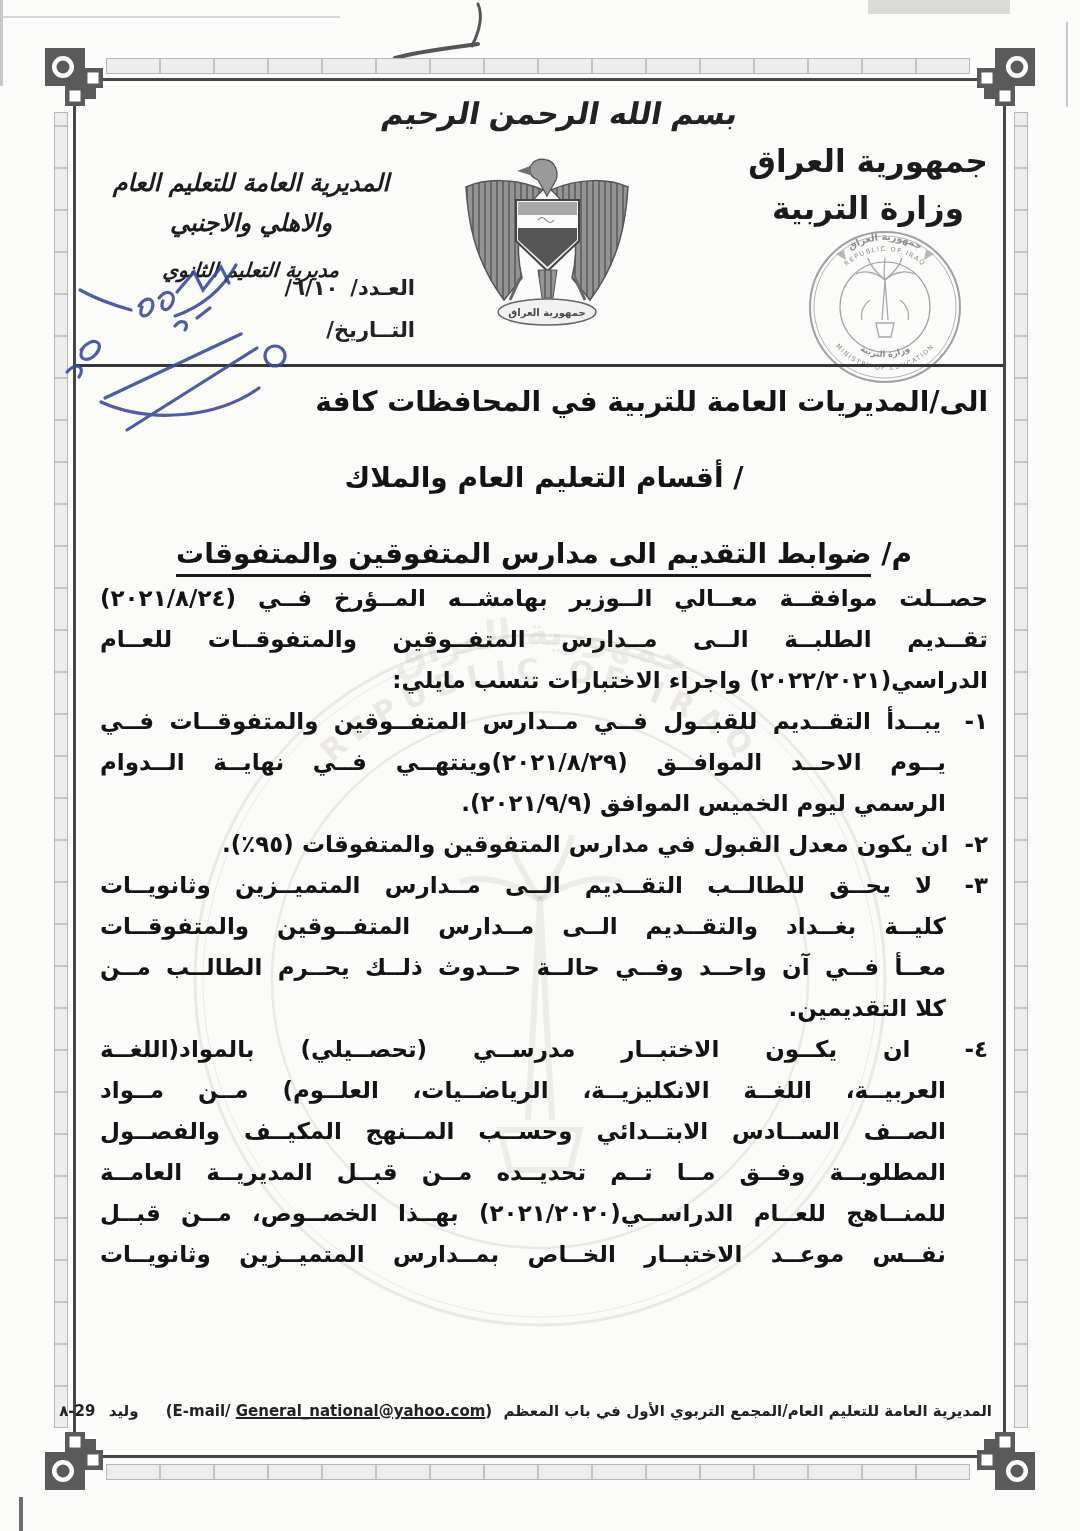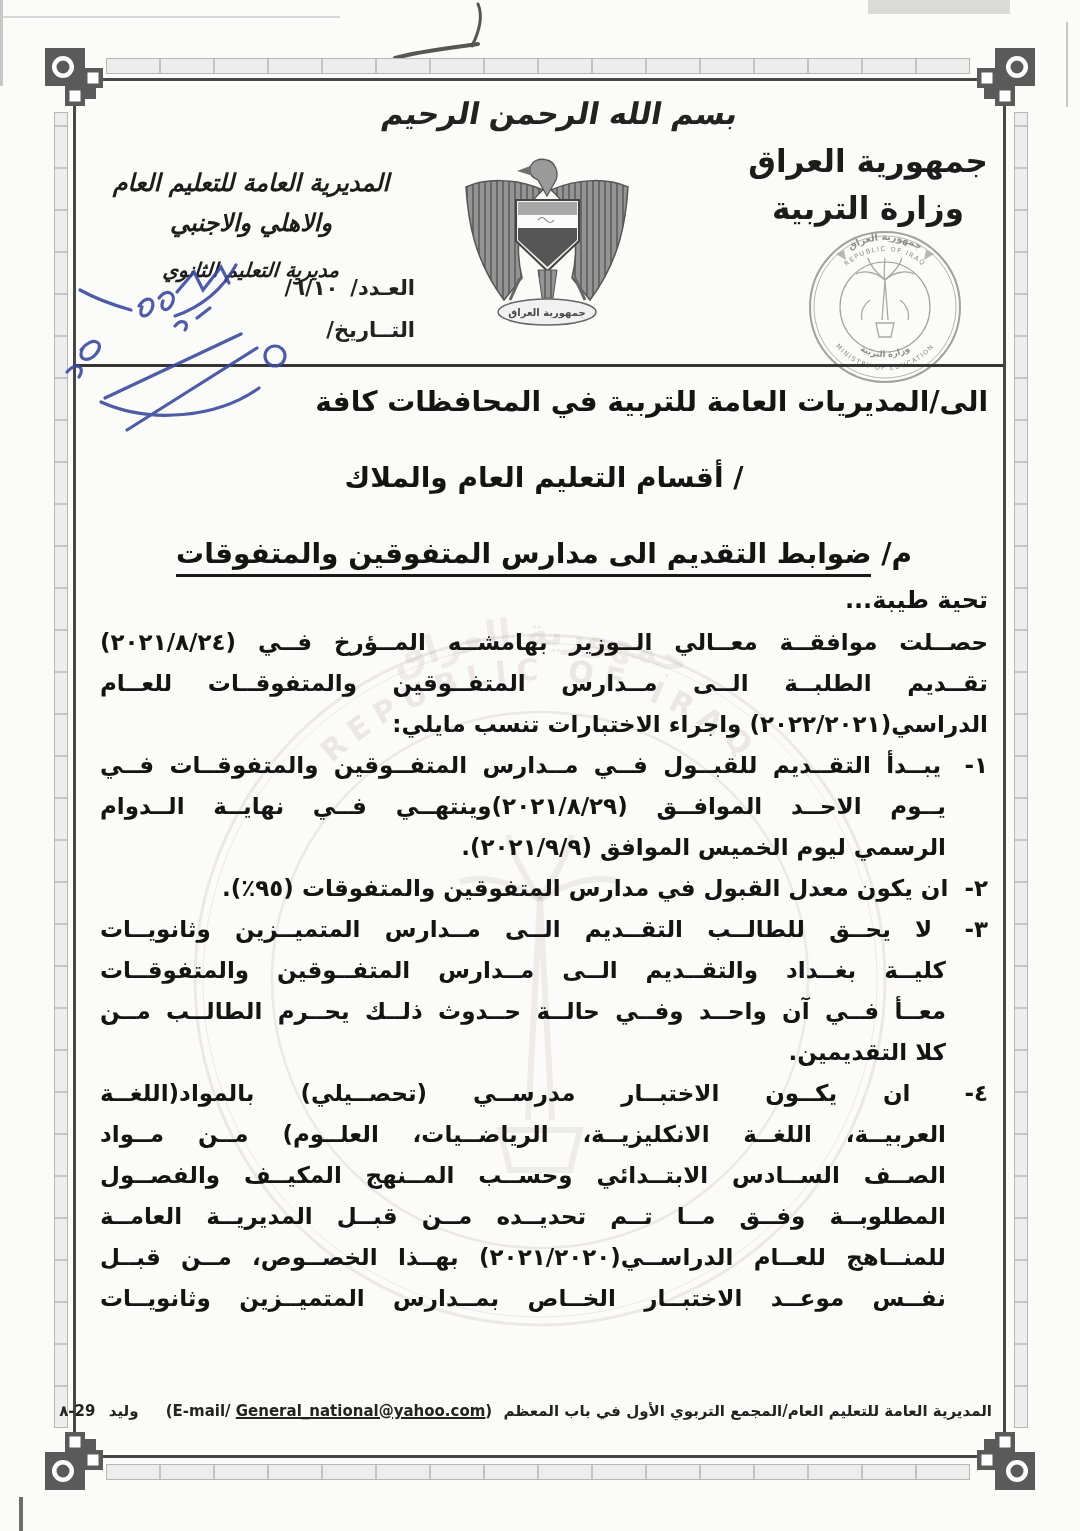--- a/index.html
+++ b/index.html
@@ -264,21 +264,20 @@
 
 <div class="abs hdr-sep"></div>
 
 <div class="abs letter-body">
   <div class="tline right">الى/المديريات العامة للتربية في المحافظات كافة</div>
   <div class="tline center">/ أقسام التعليم العام والملاك</div>
   <div class="tline center">
     <span>م/</span>
     <span class="subject-underline">ضوابط التقديم الى مدارس المتفوقين والمتفوقات</span>
   </div>
-  <div class="gline">تحية طيبة...</div>
 
   <div>
     <div class="bline jl">حصــلت موافقــة معــالي الــوزير بهامشــه المــؤرخ فــي (٢٠٢١/٨/٢٤)</div>
     <div class="bline jl">تقــديم الطلبــة الــى مــدارس المتفــوقين والمتفوقــات للعــام</div>
     <div class="bline">الدراسي(٢٠٢٢/٢٠٢١) واجراء الاختبارات تنسب مايلي:</div>
   </div>
 
   <div>
     <div class="bline jl"><span class="num">١-</span> <span>يبــدأ التقــديم للقبــول فــي مــدارس المتفــوقين والمتفوقــات فــي</span></div>
     <div class="bline jl ind">يــوم الاحــد الموافــق (٢٠٢١/٨/٢٩)وينتهــي فــي نهايــة الــدوام</div>

